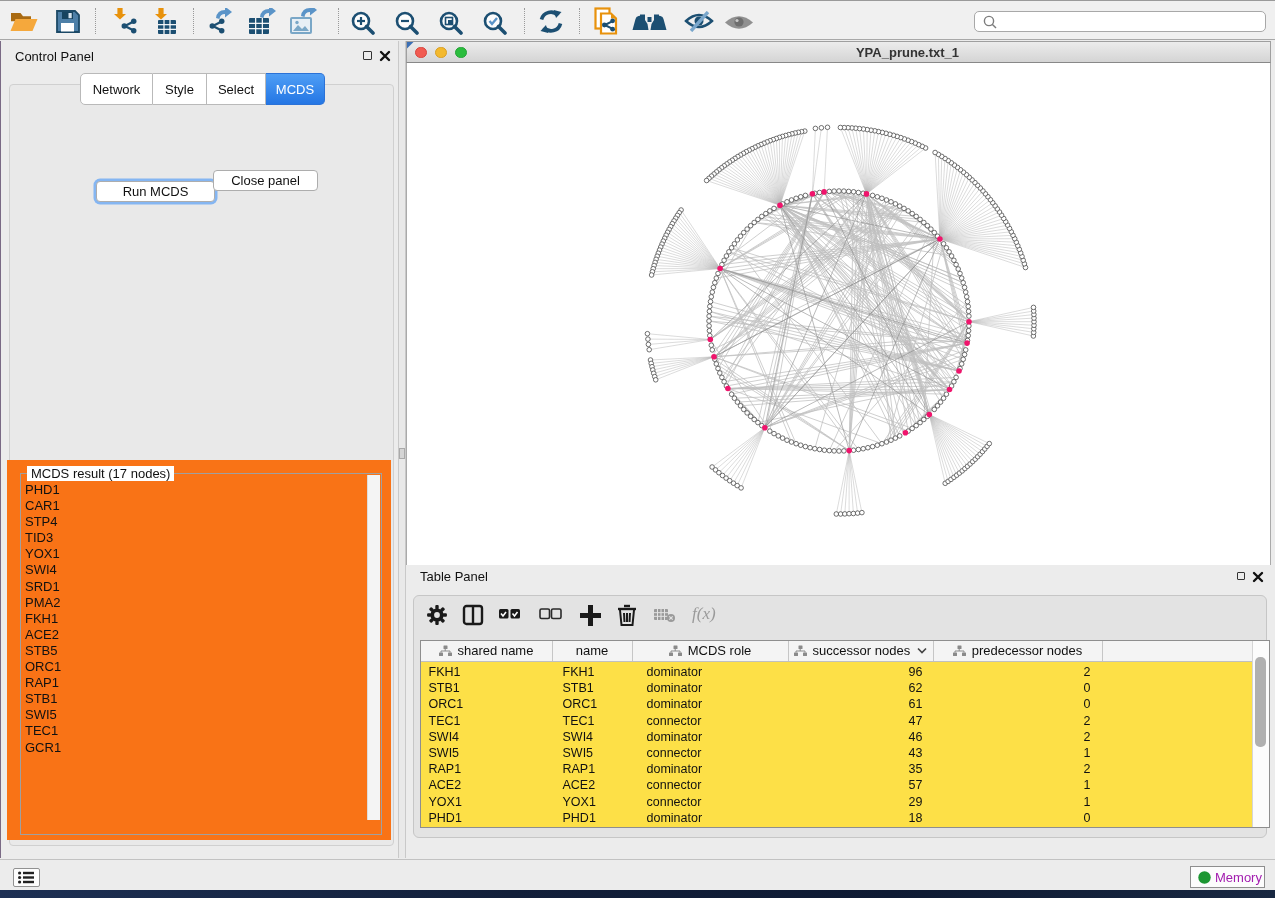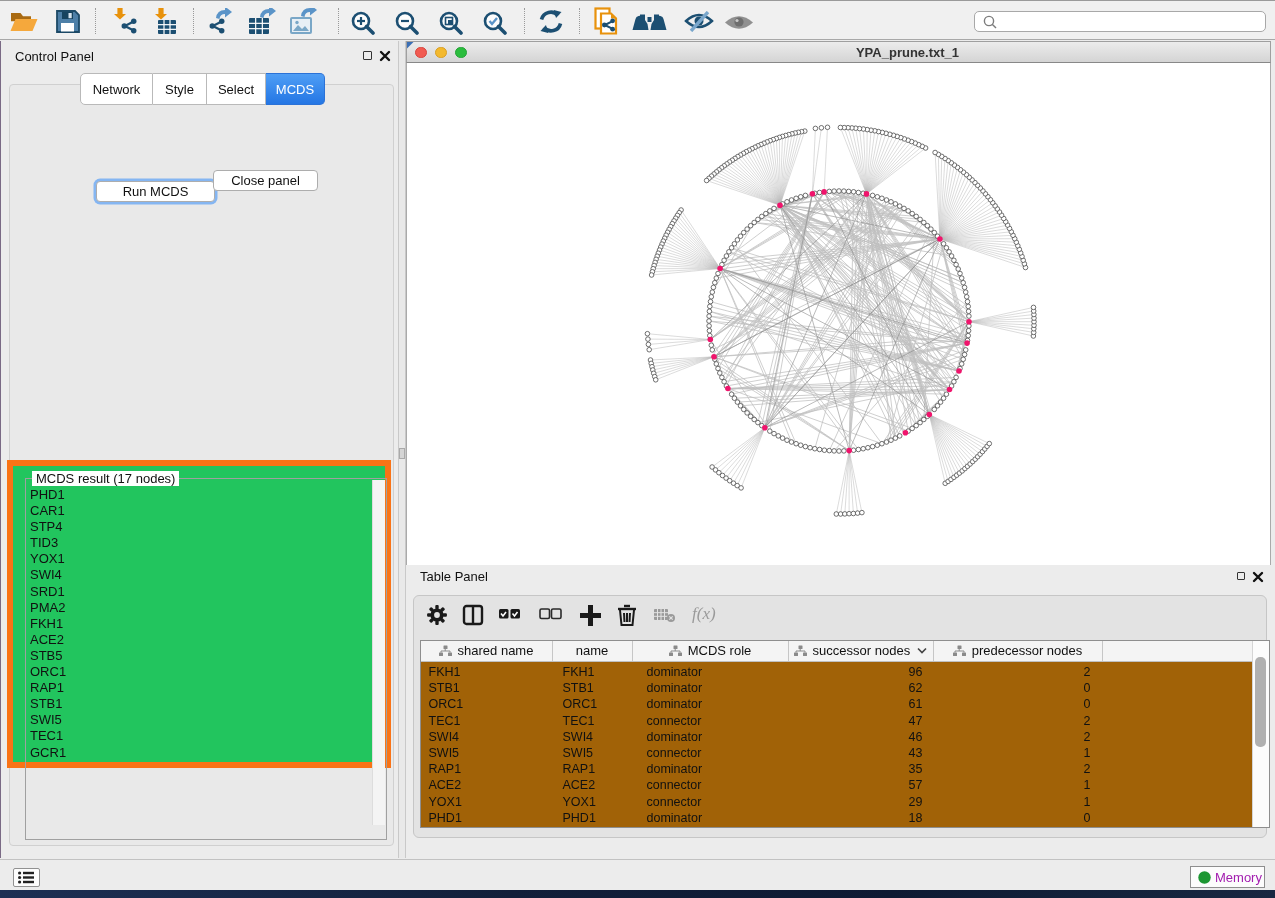--- a/index.html
+++ b/index.html
@@ -12,31 +12,31 @@
 .seg{position:absolute;height:32px;display:flex;font-size:13px;color:#111}
 .seg>div{background:#fff;border:1px solid #b9b9b9;border-left:none;display:flex;align-items:center;justify-content:center;white-space:nowrap}
 .seg>div:first-child{border-left:1px solid #b9b9b9;border-radius:5px 0 0 5px}
 .seg>div:last-child{border-radius:0 5px 5px 0}
 .seg>div.sel{background:linear-gradient(#4f9ef5,#2476e4);border-color:#2b72d7;color:#fff}
 #tabpane{left:8px;top:43px;width:385px;height:762px;background:#e9e9e9;border:1px solid #d0d0d0;border-radius:4px}
 .lbl13{font-size:13px;color:#1a1a1a}
 #combo{left:45px;top:97px;width:313px;height:19px;background:#fff;border:1px solid #a9a9a9;border-radius:4px;font-size:13px;color:#111;line-height:17px;padding-left:11px}
 #stepper{position:absolute;right:-1px;top:-1px;width:17px;height:19px;border-radius:0 4px 4px 0;background:linear-gradient(#5da4f7,#1e6ee8);border:1px solid #2b72d7}
 .btn{position:absolute;height:21px;background:#fff;border:1px solid #adadad;border-radius:4px;font-size:13px;color:#111;text-align:center;line-height:19px}
-#fswrap{left:6px;top:419px;width:384px;height:308px;background:#22c55e;border:6px solid #f97316}
+#fswrap{left:6px;top:419px;width:384px;height:380px;background:#f97316;border:1px solid #f97316}
 #fieldset{position:absolute;left:12px;top:12px;width:362px;height:362px;border:1px solid #a0a0a0}
 #legend{position:absolute;left:6px;top:-8px;background:#fff;padding:0 4px;font-size:13px;color:#111}
 .mlist{position:absolute;left:4px;top:8px;font-size:13px;color:#111;line-height:16.1px}
 #netwin{left:406px;top:41px;width:865px;height:524px;background:#fff}
 #nettitle{left:0;top:0;width:865px;height:22px;background:linear-gradient(#ececec,#d4d4d4);border:1px solid #9f9f9f;border-bottom:1px solid #888}
 .tl{position:absolute;top:4.5px;width:11.5px;height:11.5px;border-radius:50%}
 #netcanvas{left:406px;top:63px;width:865px;height:502px;background:#fff;border-left:1px solid #aaa;border-right:1px solid #aaa}
 #tablepanel{left:406px;top:565px;width:869px;height:293px;background:#ececec}
 #tpbox{position:absolute;left:7px;top:30px;width:854px;height:243px;background:#e3e3e3;border:1px solid #c6c6c6;border-radius:6px}
-#ttable{position:absolute;left:13.5px;top:74.5px;width:850px;height:188px;background:#a16207;border:1px solid #8e8e8e}
+#ttable{position:absolute;left:13.5px;top:74.5px;width:850px;height:188px;background:#fde047;border:1px solid #8e8e8e}
 #thead{position:absolute;left:0;top:0;width:848px;height:21px;background:#f4f4f4;border-bottom:1px solid #c0c0c0}
 .hcell{position:absolute;top:0;height:20px;border-right:1px solid #c6c6c6;font-size:13px;color:#111;display:flex;align-items:center;justify-content:center}
 .trow{position:absolute;font-size:12.5px;color:#111;height:16.2px;line-height:16.2px}
 .num{position:absolute;text-align:right}
 #statusbar{left:0;top:859px;width:1275px;height:31px;background:#ececec;border-top:1px solid #c2c2c2}
 #desktop{left:0;top:890px;width:1275px;height:8px;background:linear-gradient(90deg,#1d3054,#121f3a 40%,#0e1a33 70%,#182741)}
 .hicon{display:inline-block;margin-right:6px}
 </style>
 </head>
 <body>

